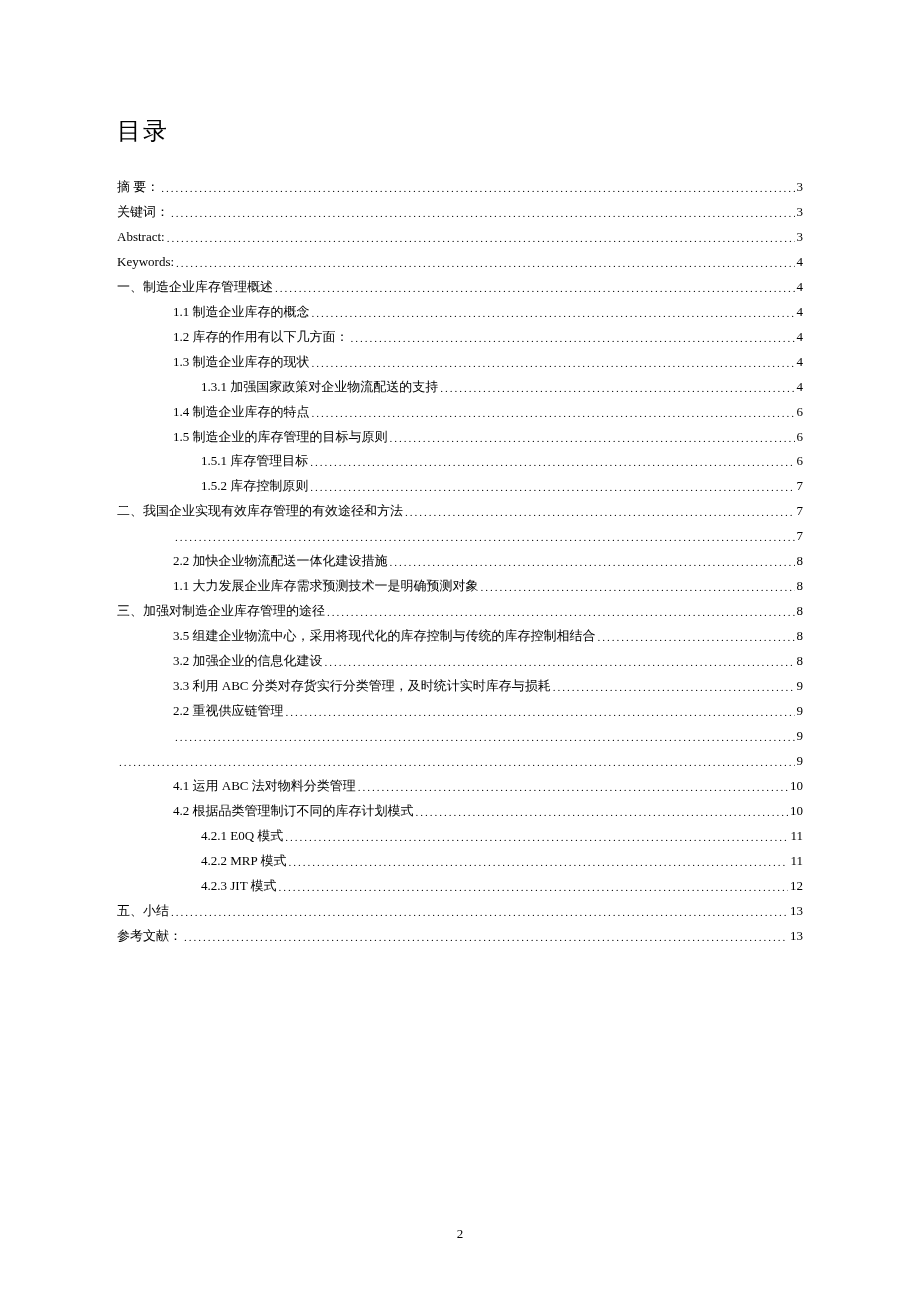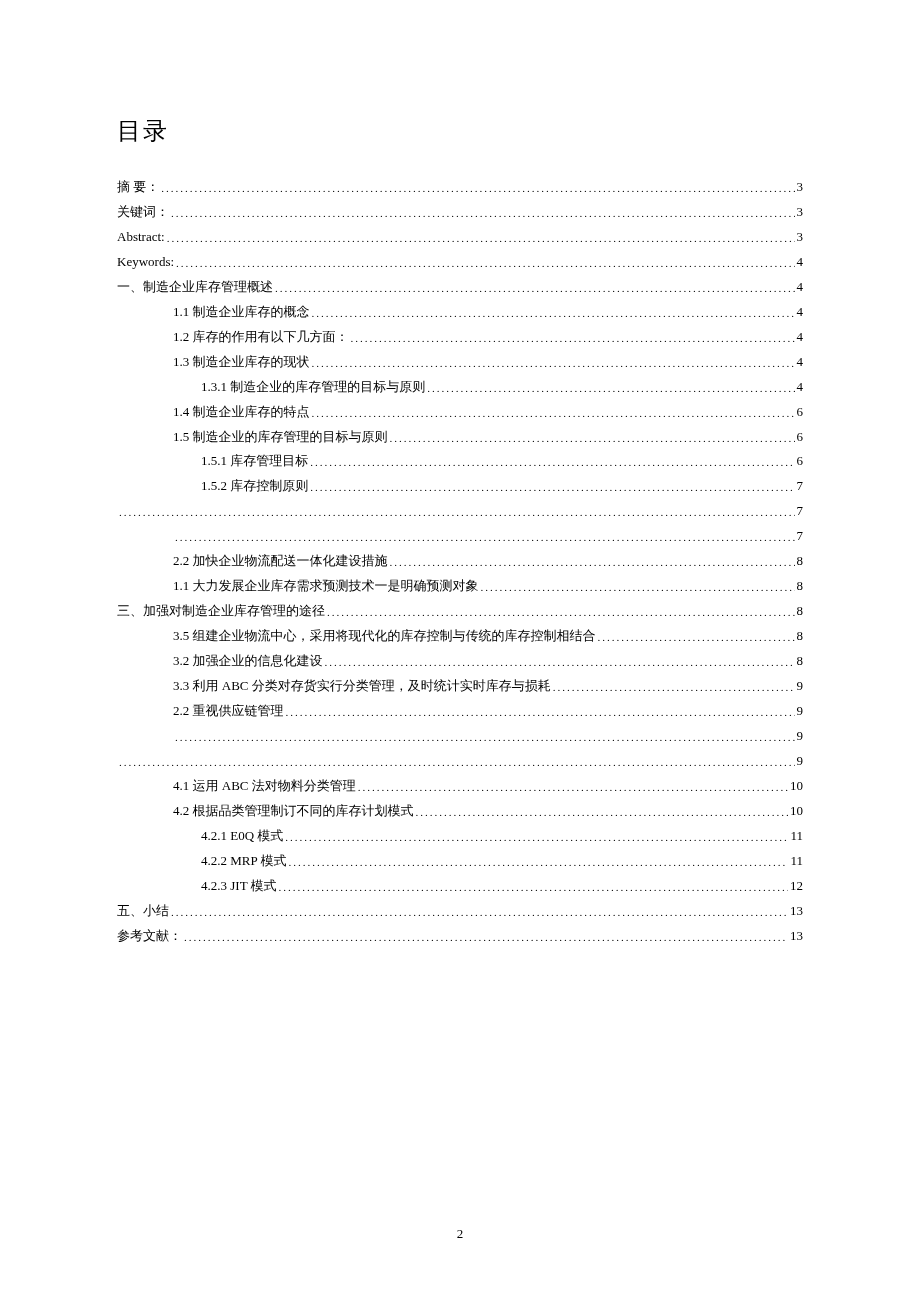--- a/index.html
+++ b/index.html
@@ -98,21 +98,21 @@
         <span class="toc-label">1.2 库存的作用有以下几方面：</span>
         <span class="toc-dots"></span>
         <span class="toc-page">4</span>
       </div>
       <div class="toc-entry indent-1">
         <span class="toc-label">1.3 制造企业库存的现状</span>
         <span class="toc-dots"></span>
         <span class="toc-page">4</span>
       </div>
       <div class="toc-entry indent-2">
-        <span class="toc-label">1.3.1 制造企业的库存管理的目标与原则</span>
+        <span class="toc-label">1.3.1 加强国家政策对企业物流配送的支持</span>
         <span class="toc-dots"></span>
         <span class="toc-page">4</span>
       </div>
       <div class="toc-entry indent-1">
         <span class="toc-label">1.4 制造企业库存的特点</span>
         <span class="toc-dots"></span>
         <span class="toc-page">6</span>
       </div>
       <div class="toc-entry indent-1">
         <span class="toc-label">1.5 制造企业的库存管理的目标与原则</span>
@@ -123,20 +123,21 @@
         <span class="toc-label">1.5.1  库存管理目标</span>
         <span class="toc-dots"></span>
         <span class="toc-page">6</span>
       </div>
       <div class="toc-entry indent-2">
         <span class="toc-label">1.5.2 库存控制原则</span>
         <span class="toc-dots"></span>
         <span class="toc-page">7</span>
       </div>
       <div class="toc-entry indent-0">
+        <span class="toc-label">二、我国企业实现有效库存管理的有效途径和方法</span>
         <span class="toc-dots"></span>
         <span class="toc-page">7</span>
       </div>
       <div class="toc-entry indent-1">
         <span class="toc-dots"></span>
         <span class="toc-page">7</span>
       </div>
       <div class="toc-entry indent-1">
         <span class="toc-label">2.2 加快企业物流配送一体化建设措施</span>
         <span class="toc-dots"></span>

